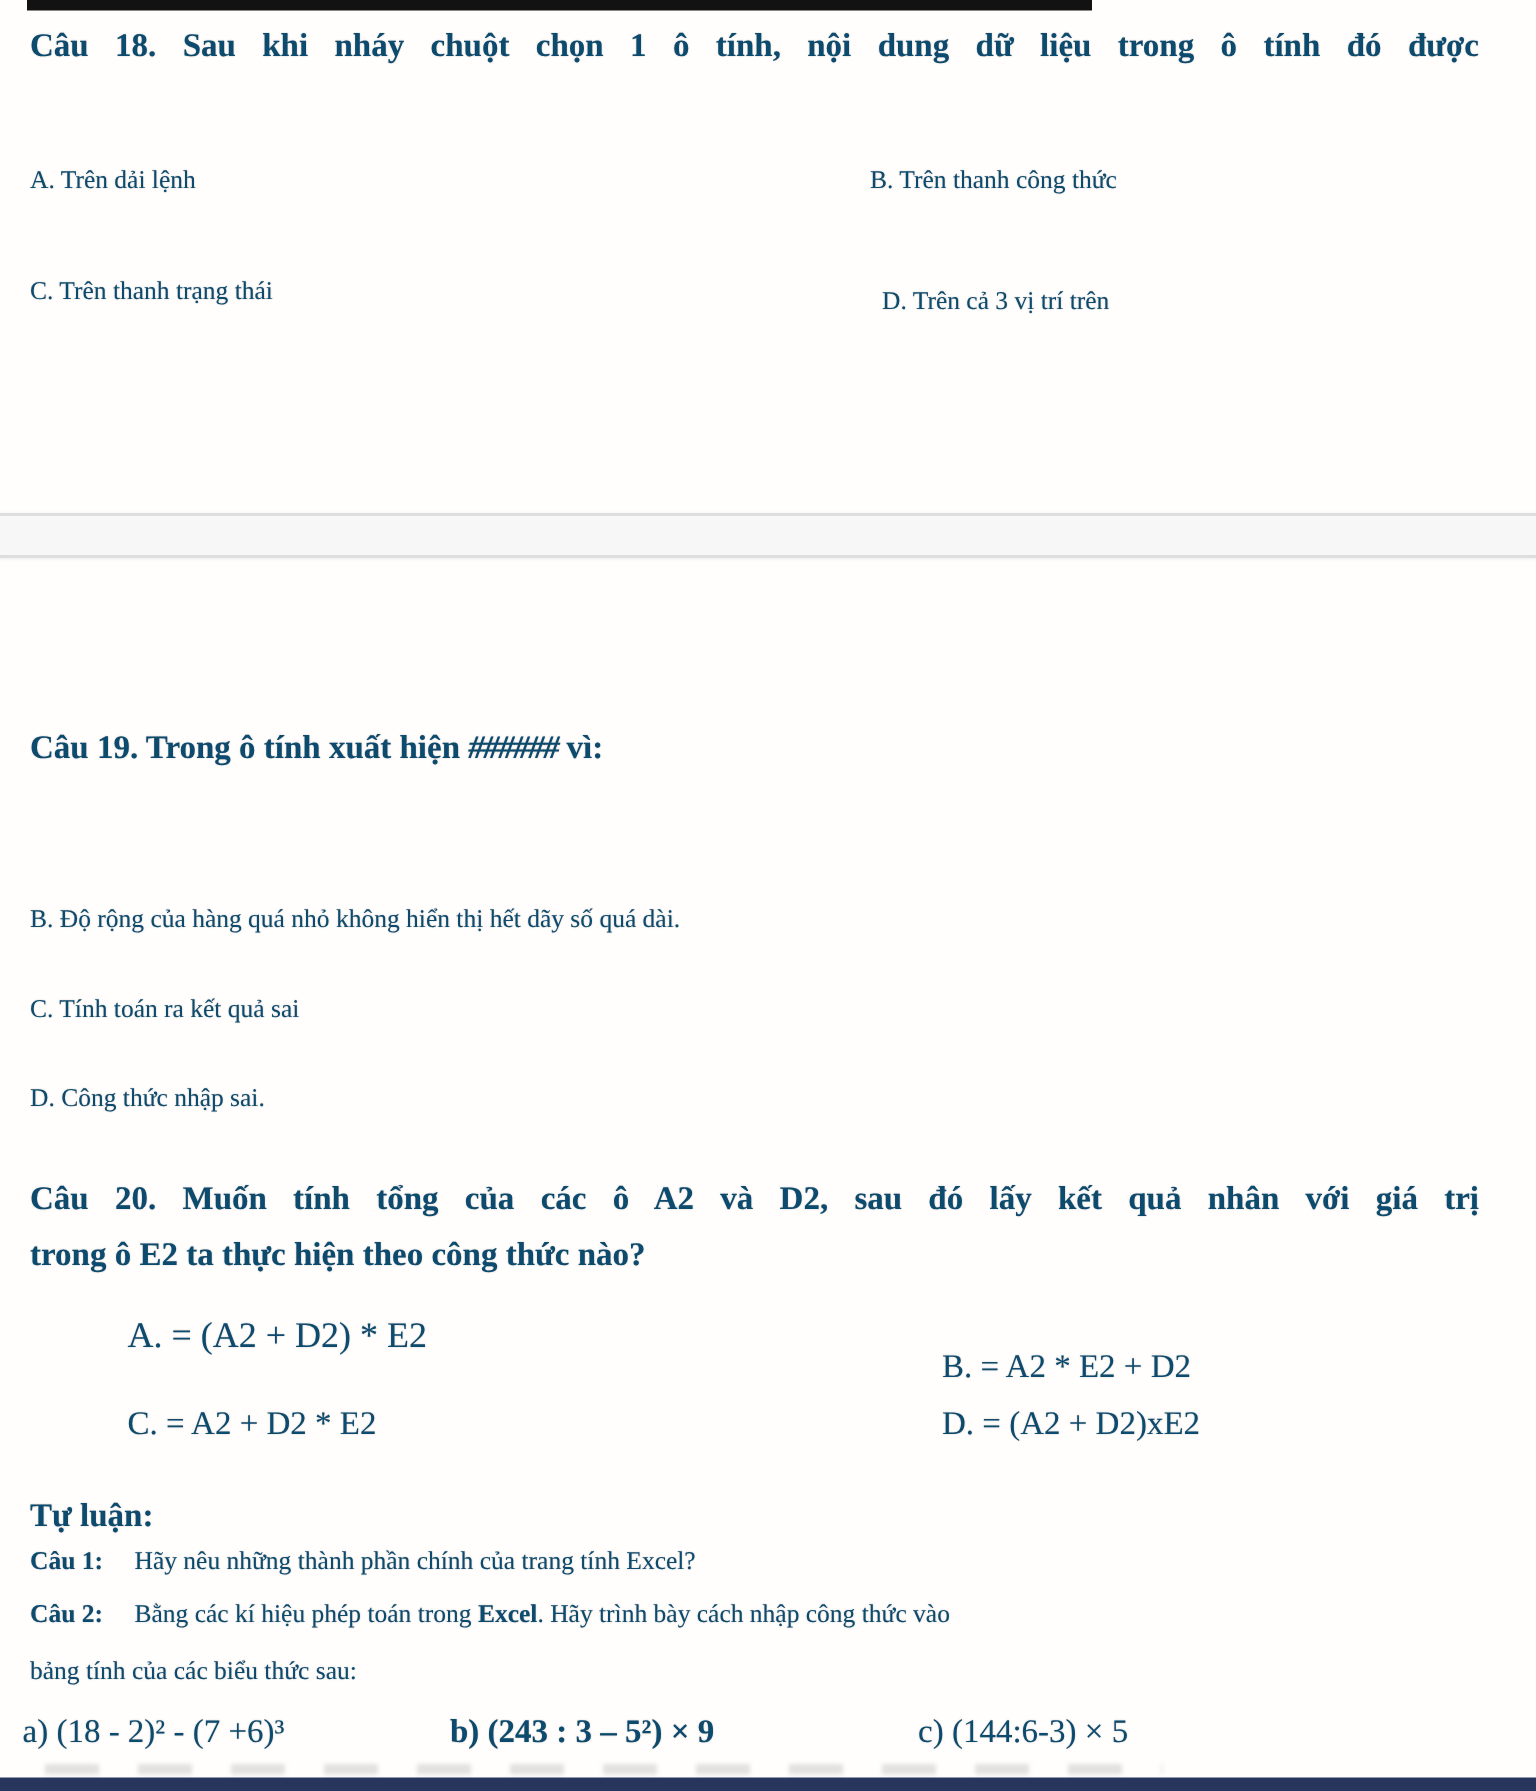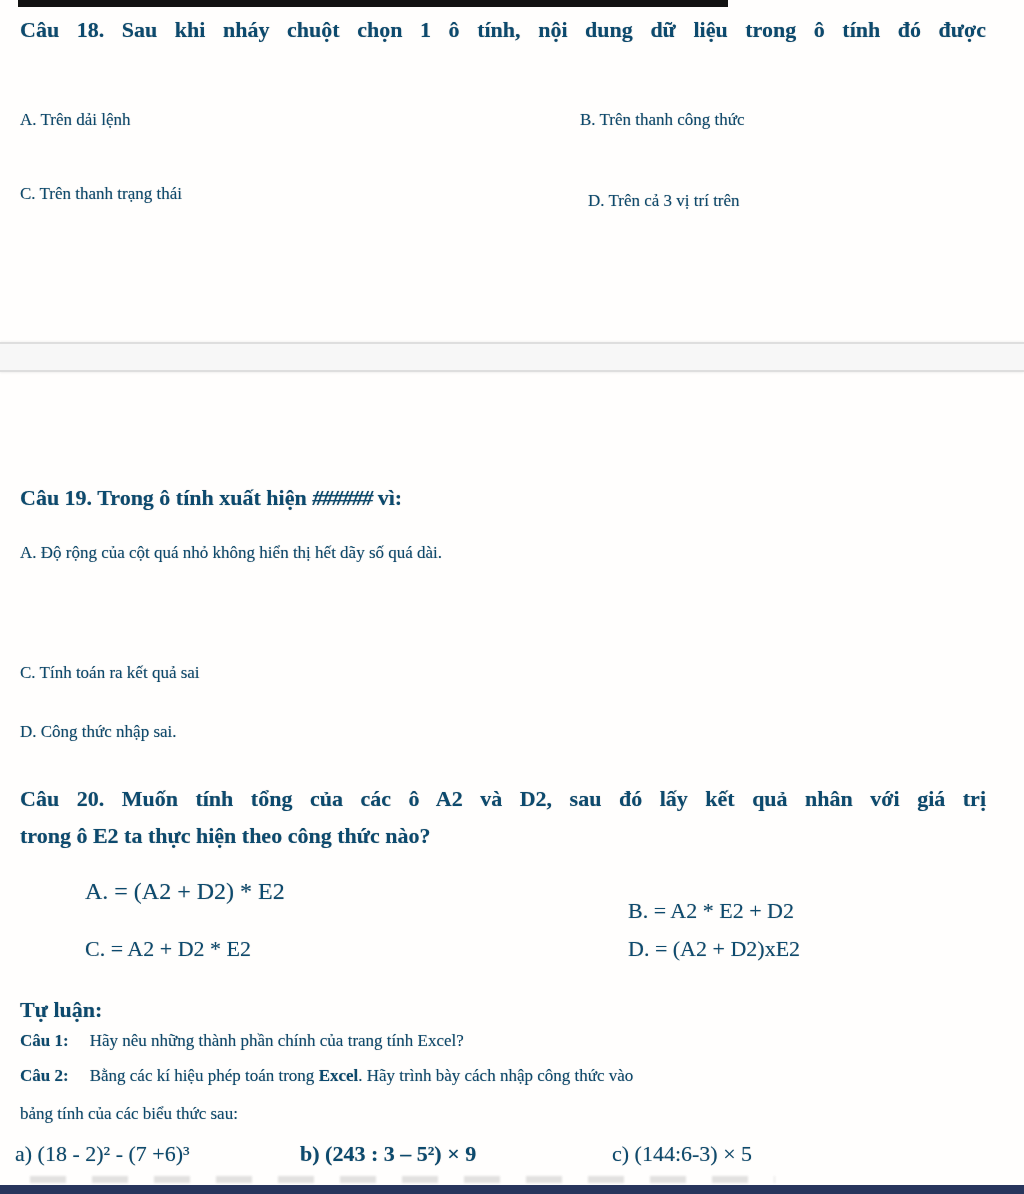--- a/index.html
+++ b/index.html
@@ -71,21 +71,21 @@
   <div class="abs txt body-line q18-a">A. Trên dải lệnh</div>
   <div class="abs txt body-line q18-b">B. Trên thanh công thức</div>
   <div class="abs txt body-line q18-c">C. Trên thanh trạng thái</div>
   <div class="abs txt body-line q18-d">D. Trên cả 3 vị trí trên</div>
 
   <div class="abs divider" style="background: rgb(247, 247, 247);"></div>
 
   <div class="abs txt body-line q19-title">
     <span class="bold">Câu 19. Trong ô tính xuất hiện </span><span class="bold hashes">######</span><span class="bold"> vì:</span>
   </div>
-  <div class="abs txt body-line q19-a">A. Độ rộng của cột quá nhỏ không hiển thị hết dãy số quá dài.</div>
+  <div class="abs txt body-line q19-b">B. Độ rộng của hàng quá nhỏ không hiển thị hết dãy số quá dài.</div>
   <div class="abs txt body-line q19-c">C. Tính toán ra kết quả sai</div>
   <div class="abs txt body-line q19-d">D. Công thức nhập sai.</div>
 
   <div class="abs txt heading justify-full q20-line1">Câu 20. Muốn tính tổng của các ô A2 và D2, sau đó lấy kết quả nhân với giá trị</div>
   <div class="abs txt heading q20-line2">trong ô E2 ta thực hiện theo công thức nào?</div>
   <div class="abs txt body-line q20-a">A. = (A2 + D2) * E2</div>
   <div class="abs txt body-line q20-b">B. = A2 * E2 + D2</div>
   <div class="abs txt body-line q20-c">C. = A2 + D2 * E2</div>
   <div class="abs txt body-line q20-d">D. = (A2 + D2)xE2</div>
 

